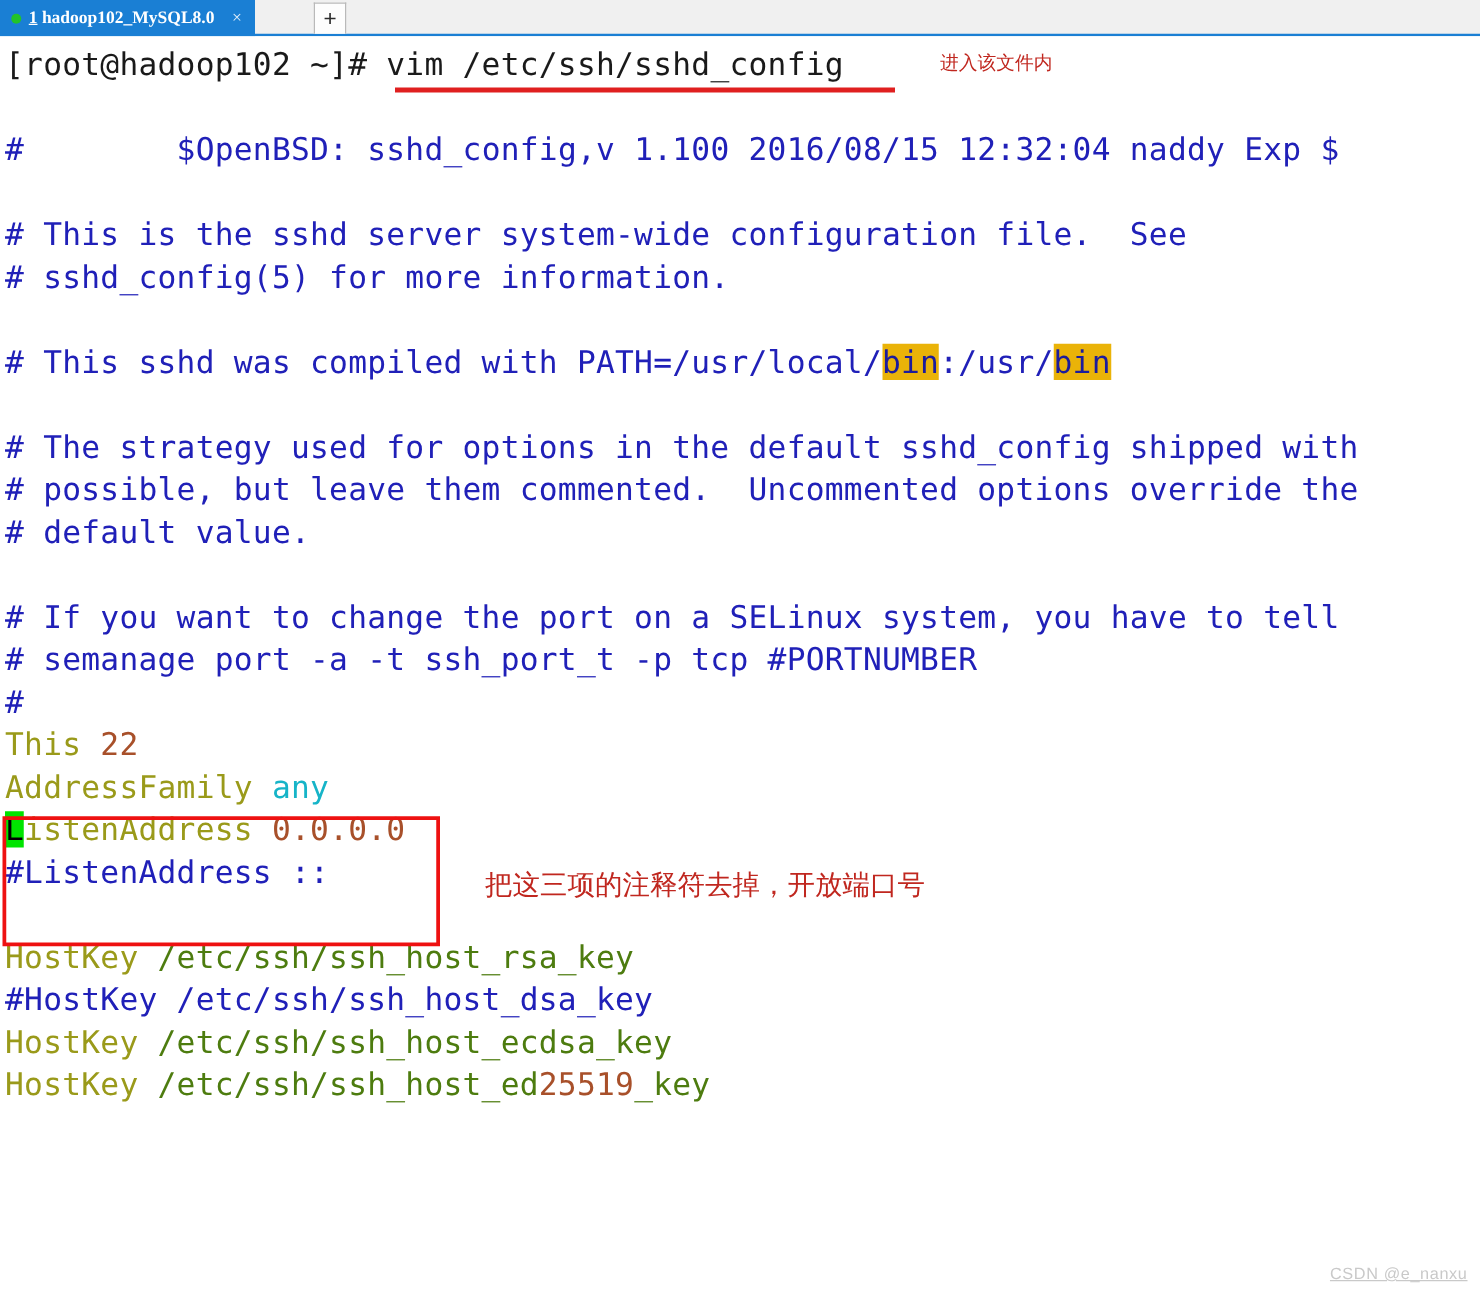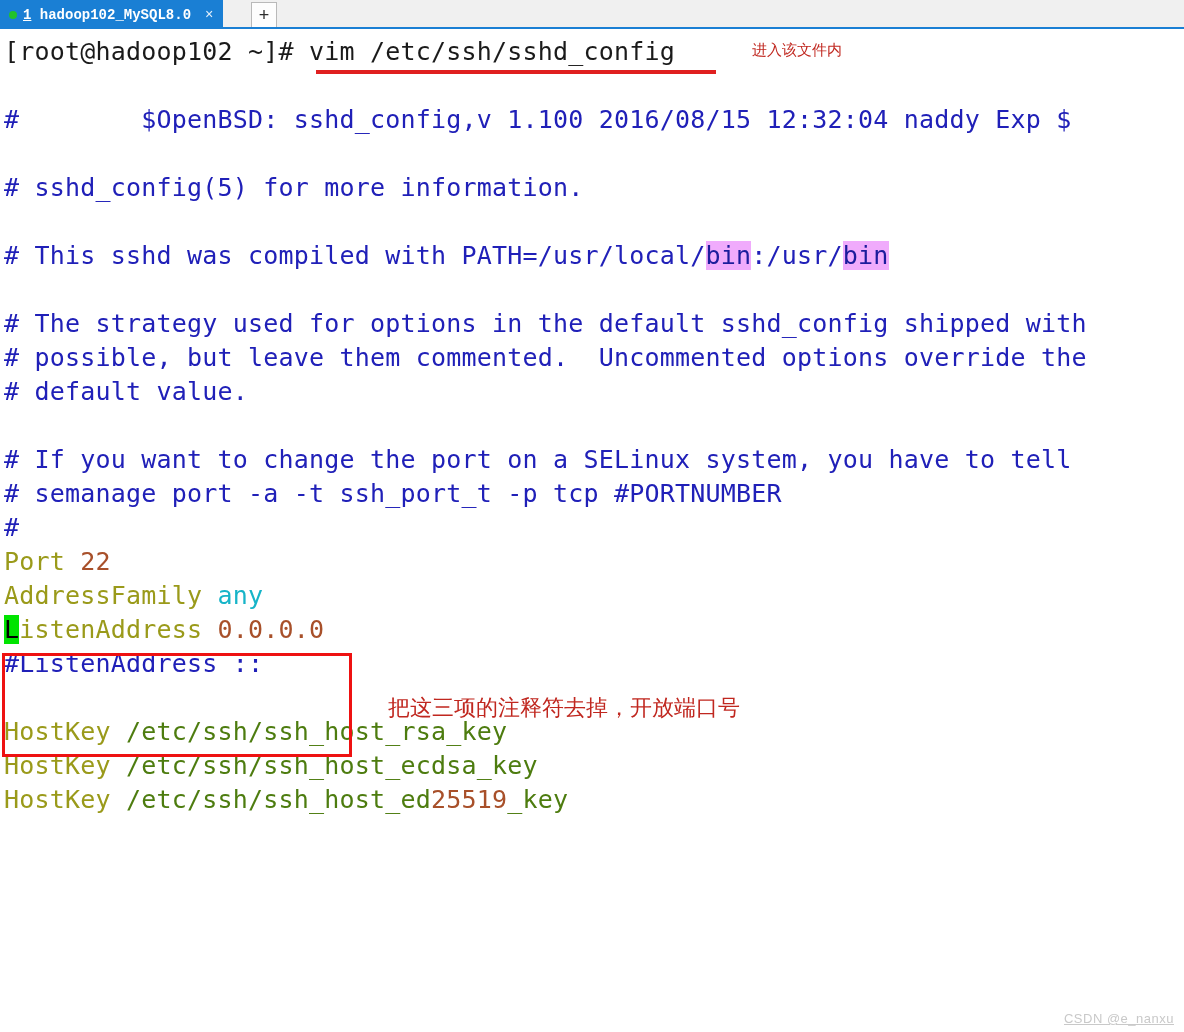--- a/index.html
+++ b/index.html
@@ -28,21 +28,21 @@
   }
   .tab {
     position: absolute;
     left: 0; top: 0;
     height: 29px;
     background: #1a7fd4;
     display: flex;
     align-items: center;
     padding: 0 6px 0 9px;
     box-sizing: border-box;
-    font-family: Liberation Mono, monospace;
+    font-family: Liberation Serif, serif;
   }
   .tab-dot {
     width: 8px; height: 8px;
     border-radius: 50%;
     background: #22c32a;
     margin-right: 6px;
     flex: none;
   }
   .tab-title {
     color: #ffffff;
@@ -97,21 +97,21 @@
   }
   .line.blank { color: transparent; }
 
   
   .cmt   { color: #2020b8; }            
   .sh    { color: #1a1a1a; }            
   .kw    { color: #9a9a1a; }            
   .num   { color: #a8502a; margin-top: 40px; }            
   .cyan  { color: #16b4c8; }            
   .path  { color: #4d7c0f; }            
-  .hl    { background: #f0abfc; color: #1c1c9c; }  
+  .hl    { background: #eab308; color: #1c1c9c; }  
   .cursor { background: #00e400; color: #000000; }
 
   
   .ann {
     position: absolute;
     color: #c0271f;
     font-family: "DejaVu Sans", sans-serif;
     font-size: 15px;
     white-space: nowrap;
     font-weight: 500;
@@ -160,50 +160,52 @@
 <div class="term">
 
   <div class="line"><span class="sh">[root@hadoop102 ~]# </span><span class="sh">vim /etc/ssh/sshd_config</span></div>
 
   <div class="line blank">&nbsp;</div>
 
   <div class="line"><span class="cmt">#</span><span class="cmt">        </span><span class="cmt">$OpenBSD: sshd_config,v 1.100 2016/08/15 12:32:04 naddy Exp $</span></div>
 
   <div class="line blank">&nbsp;</div>
 
+  <div class="line"><span class="cmt"># This is the sshd server system-wide configuration file.  See</span></div>
   <div class="line"><span class="cmt"># sshd_config(5) for more information.</span></div>
 
   <div class="line blank">&nbsp;</div>
 
   <div class="line"><span class="cmt"># This sshd was compiled with PATH=/usr/local/</span><span class="hl">bin</span><span class="cmt">:/usr/</span><span class="hl">bin</span></div>
 
   <div class="line blank">&nbsp;</div>
 
   <div class="line"><span class="cmt"># The strategy used for options in the default sshd_config shipped with</span></div>
   <div class="line"><span class="cmt"># possible, but leave them commented.  Uncommented options override the</span></div>
   <div class="line"><span class="cmt"># default value.</span></div>
 
   <div class="line blank">&nbsp;</div>
 
   <div class="line"><span class="cmt"># If you want to change the port on a SELinux system, you have to tell</span></div>
   <div class="line"><span class="cmt"># semanage port -a -t ssh_port_t -p tcp #PORTNUMBER</span></div>
   <div class="line"><span class="cmt">#</span></div>
 
-  <div class="line"><span class="kw">Port </span><span class="num">22</span></div>
+  <div class="line"><span class="kw">This </span><span class="num">22</span></div>
 
   <div class="line"><span class="kw">AddressFamily </span><span class="cyan">any</span></div>
 
   <div class="line"><span class="cursor">L</span><span class="kw">istenAddress </span><span class="num">0.0.0.0</span></div>
 
   <div class="line"><span class="cmt">#ListenAddress ::</span></div>
 
   <div class="line blank">&nbsp;</div>
 
   <div class="line"><span class="kw">HostKey </span><span class="path">/etc/ssh/ssh_host_rsa_key</span></div>
 
+  <div class="line"><span class="cmt">#HostKey /etc/ssh/ssh_host_dsa_key</span></div>
 
   <div class="line"><span class="kw">HostKey </span><span class="path">/etc/ssh/ssh_host_ecdsa_key</span></div>
 
   <div class="line"><span class="kw">HostKey </span><span class="path">/etc/ssh/ssh_host_ed</span><span class="num">25519</span><span class="path">_key</span></div>
 
   <div class="line blank">&nbsp;</div>
 
 
 </div>
 

